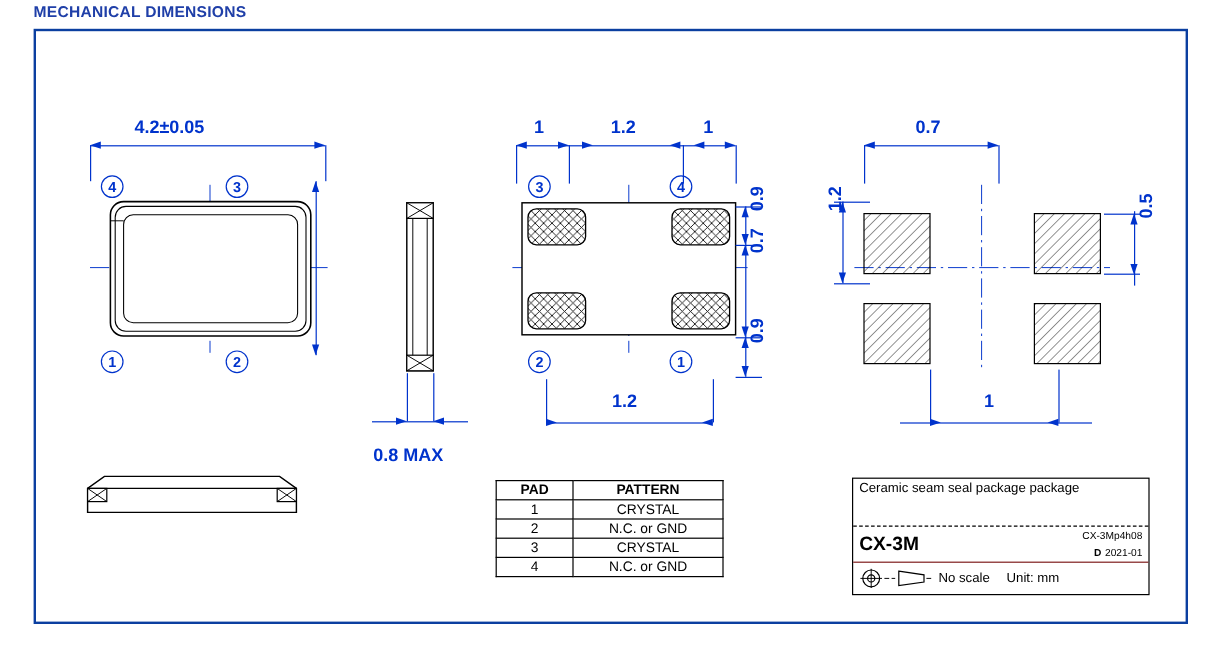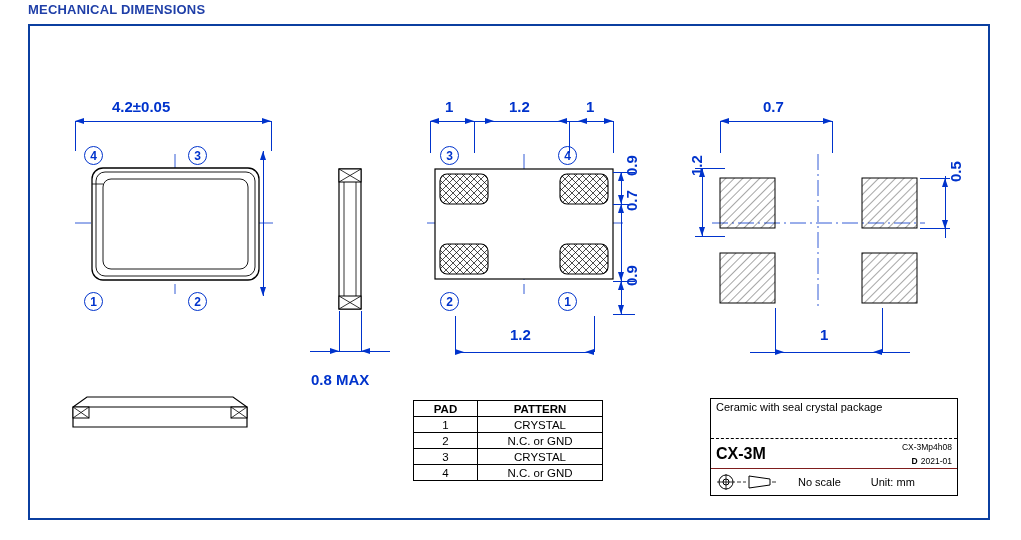--- a/index.html
+++ b/index.html
@@ -220,31 +220,31 @@
     </tr>
     <tr>
       <td>4</td>
       <td>N.C. or GND</td>
     </tr>
   </tbody>
     </table>
 
   <div class="titleblock" style="left:680px;top:372px;width:248px;height:98px;">
     <div class="tb-row tb-dash" style="height:40px;border-bottom-style:dashed;">
-      <div>Ceramic with seal crystal package</div>
+      <div>Ceramic seam seal package package</div>
     </div>
     <div class="tb-row" style="height:30px;display:flex;align-items:center;justify-content:space-between;">
       <span class="partno">CX-3M</span>
       <span style="text-align:right;line-height:1.25;">
         <span class="small">CX-3Mp4h08</span><br>
         <span class="small" style="font-weight:bold;">D</span>
         <span class="small" style="">2021-01</span>
       </span>
     </div>
-    <div style="height:26px;display:flex;align-items:center;padding:0 5px;gap:20px;text-align:center;">
+    <div style="height:26px;display:flex;align-items:center;padding:0 5px;gap:4px;text-align:center;">
       <svg width="62" height="18">
         <circle cx="10" cy="9" r="7" fill="none" stroke="#000" stroke-width="1"></circle>
         <circle cx="10" cy="9" r="3" fill="none" stroke="#000" stroke-width="1"></circle>
         <line x1="1" y1="9" x2="19" y2="9" stroke="#000" stroke-width="0.8"></line>
         <line x1="10" y1="1" x2="10" y2="17" stroke="#000" stroke-width="0.8"></line>
         <line x1="21" y1="9" x2="30" y2="9" stroke="#000" stroke-width="0.8" stroke-dasharray="4,2"></line>
         <path d="M33 3 L54 6 L54 12 L33 15 Z" fill="none" stroke="#000" stroke-width="1"></path>
         <line x1="56" y1="9" x2="62" y2="9" stroke="#000" stroke-width="0.8" stroke-dasharray="4,2"></line>
       </svg>
       <span>No scale</span>

